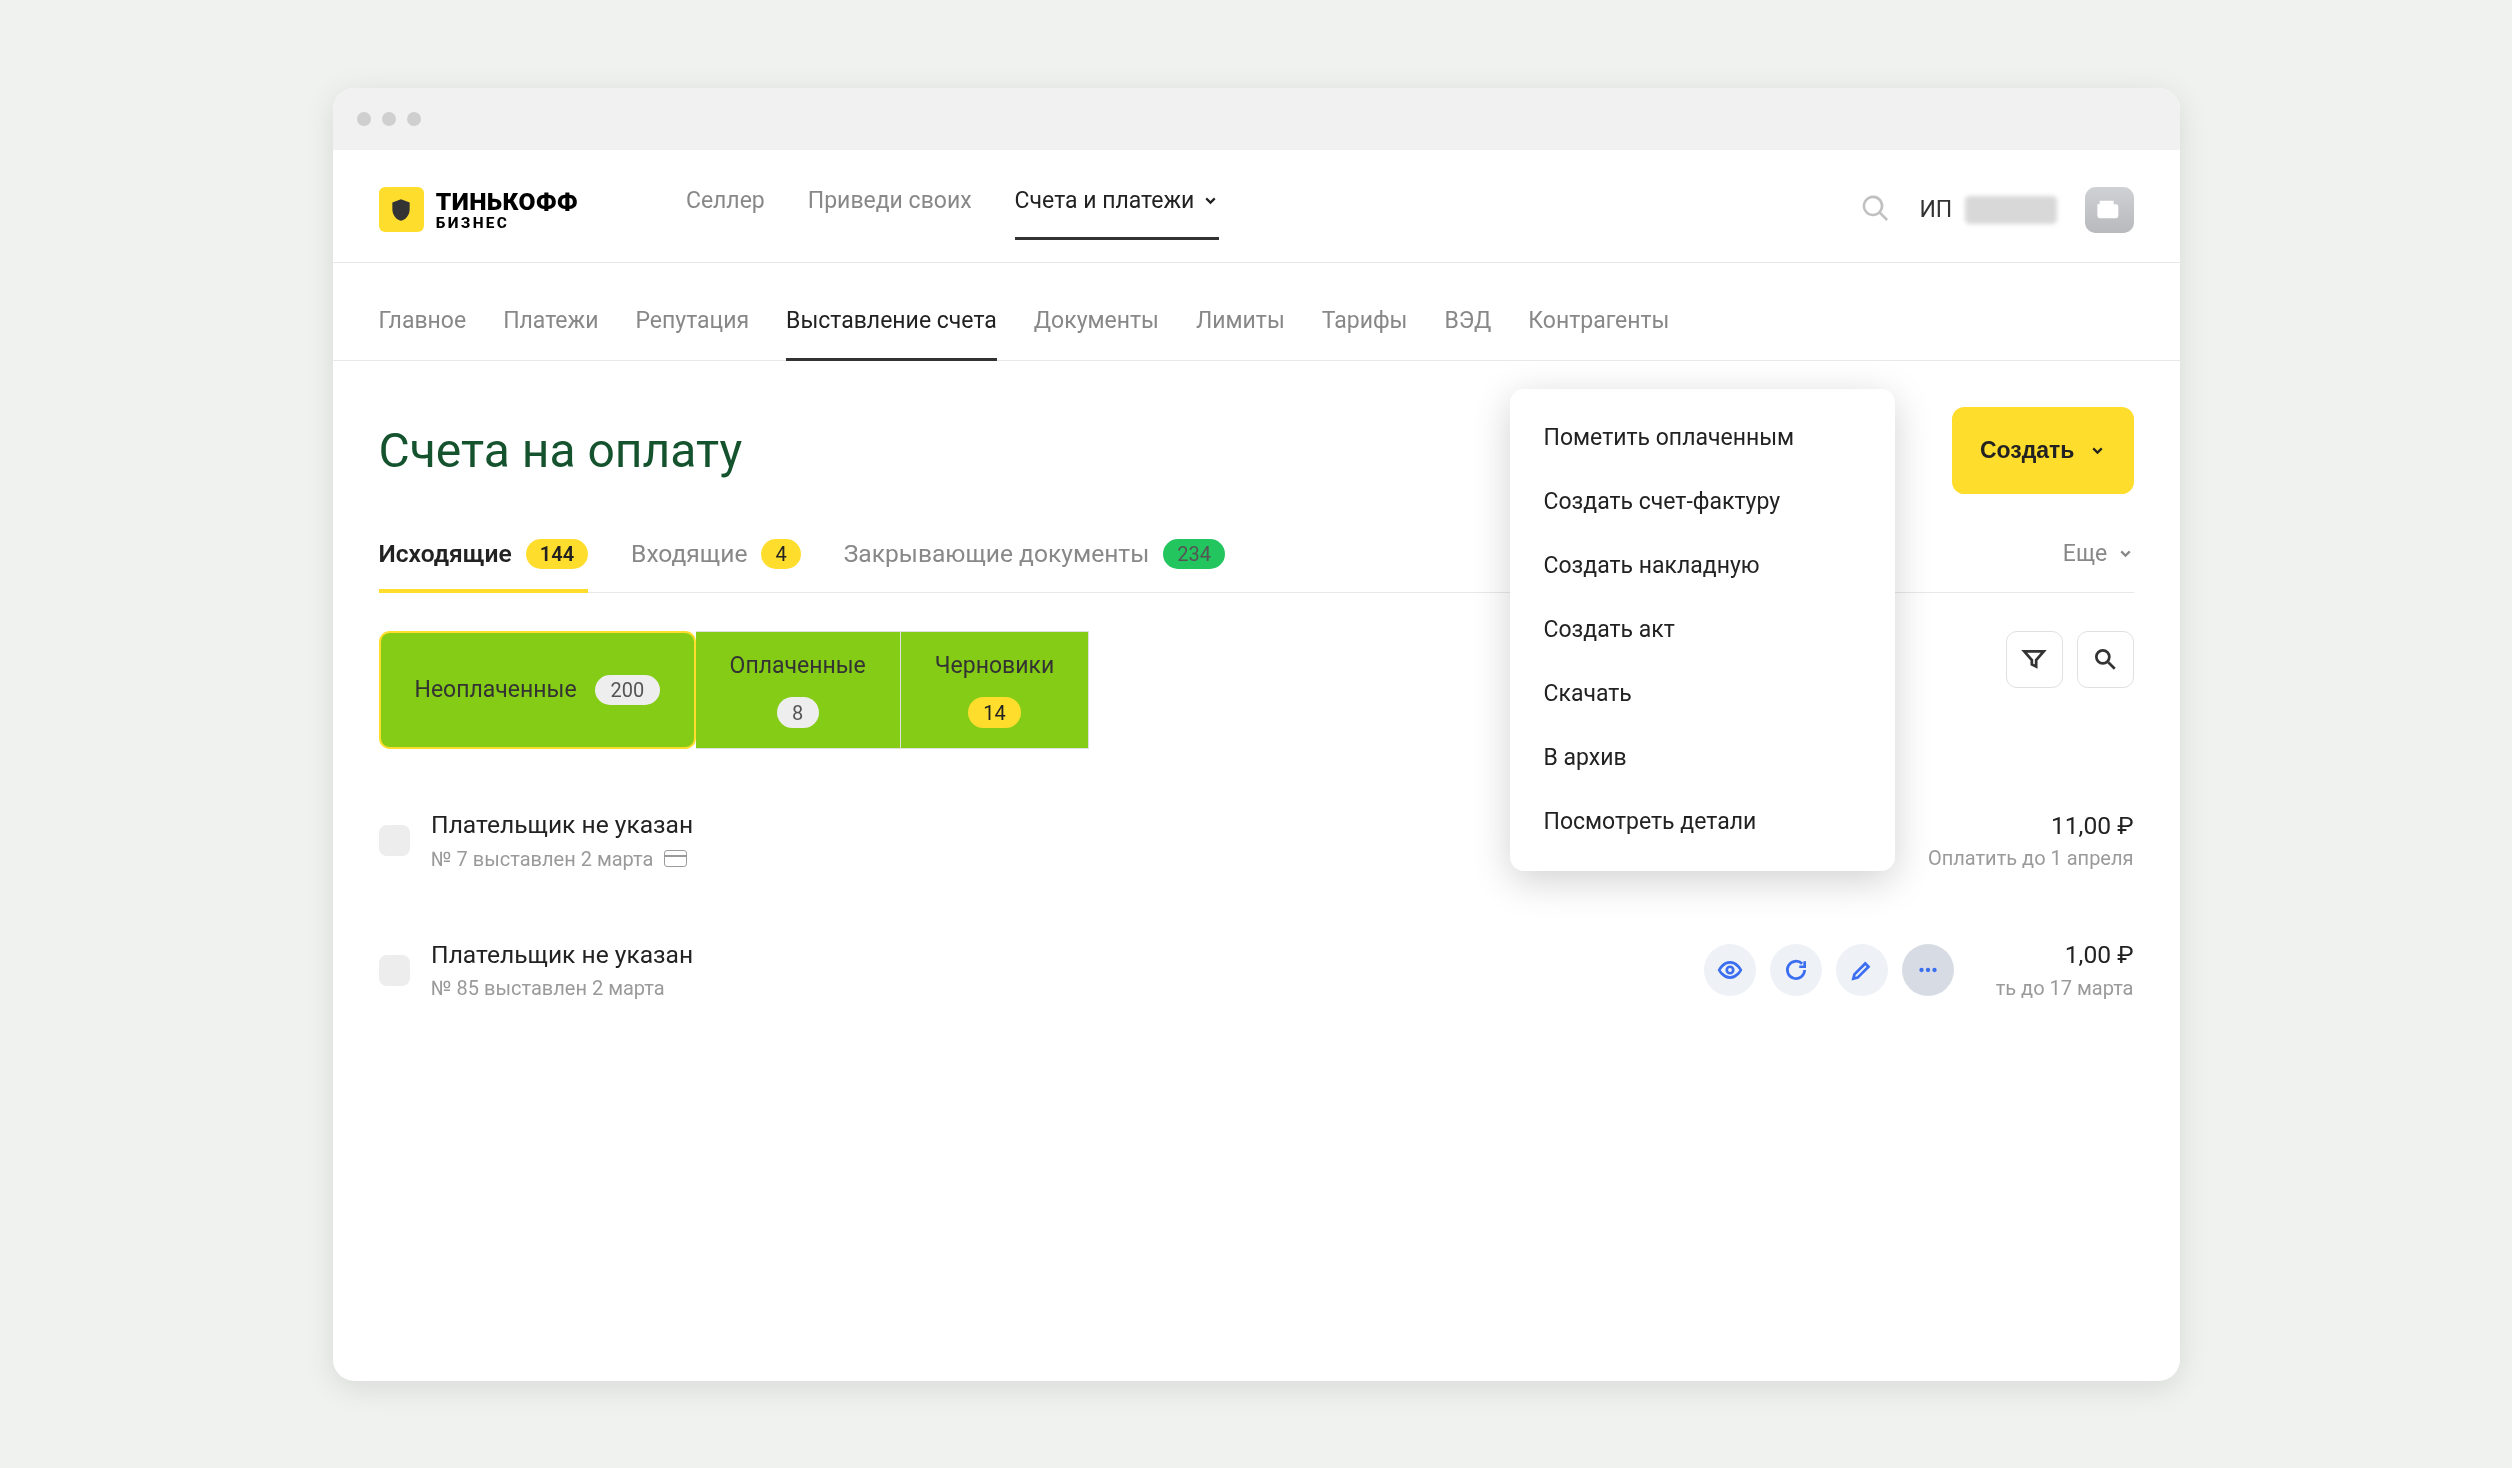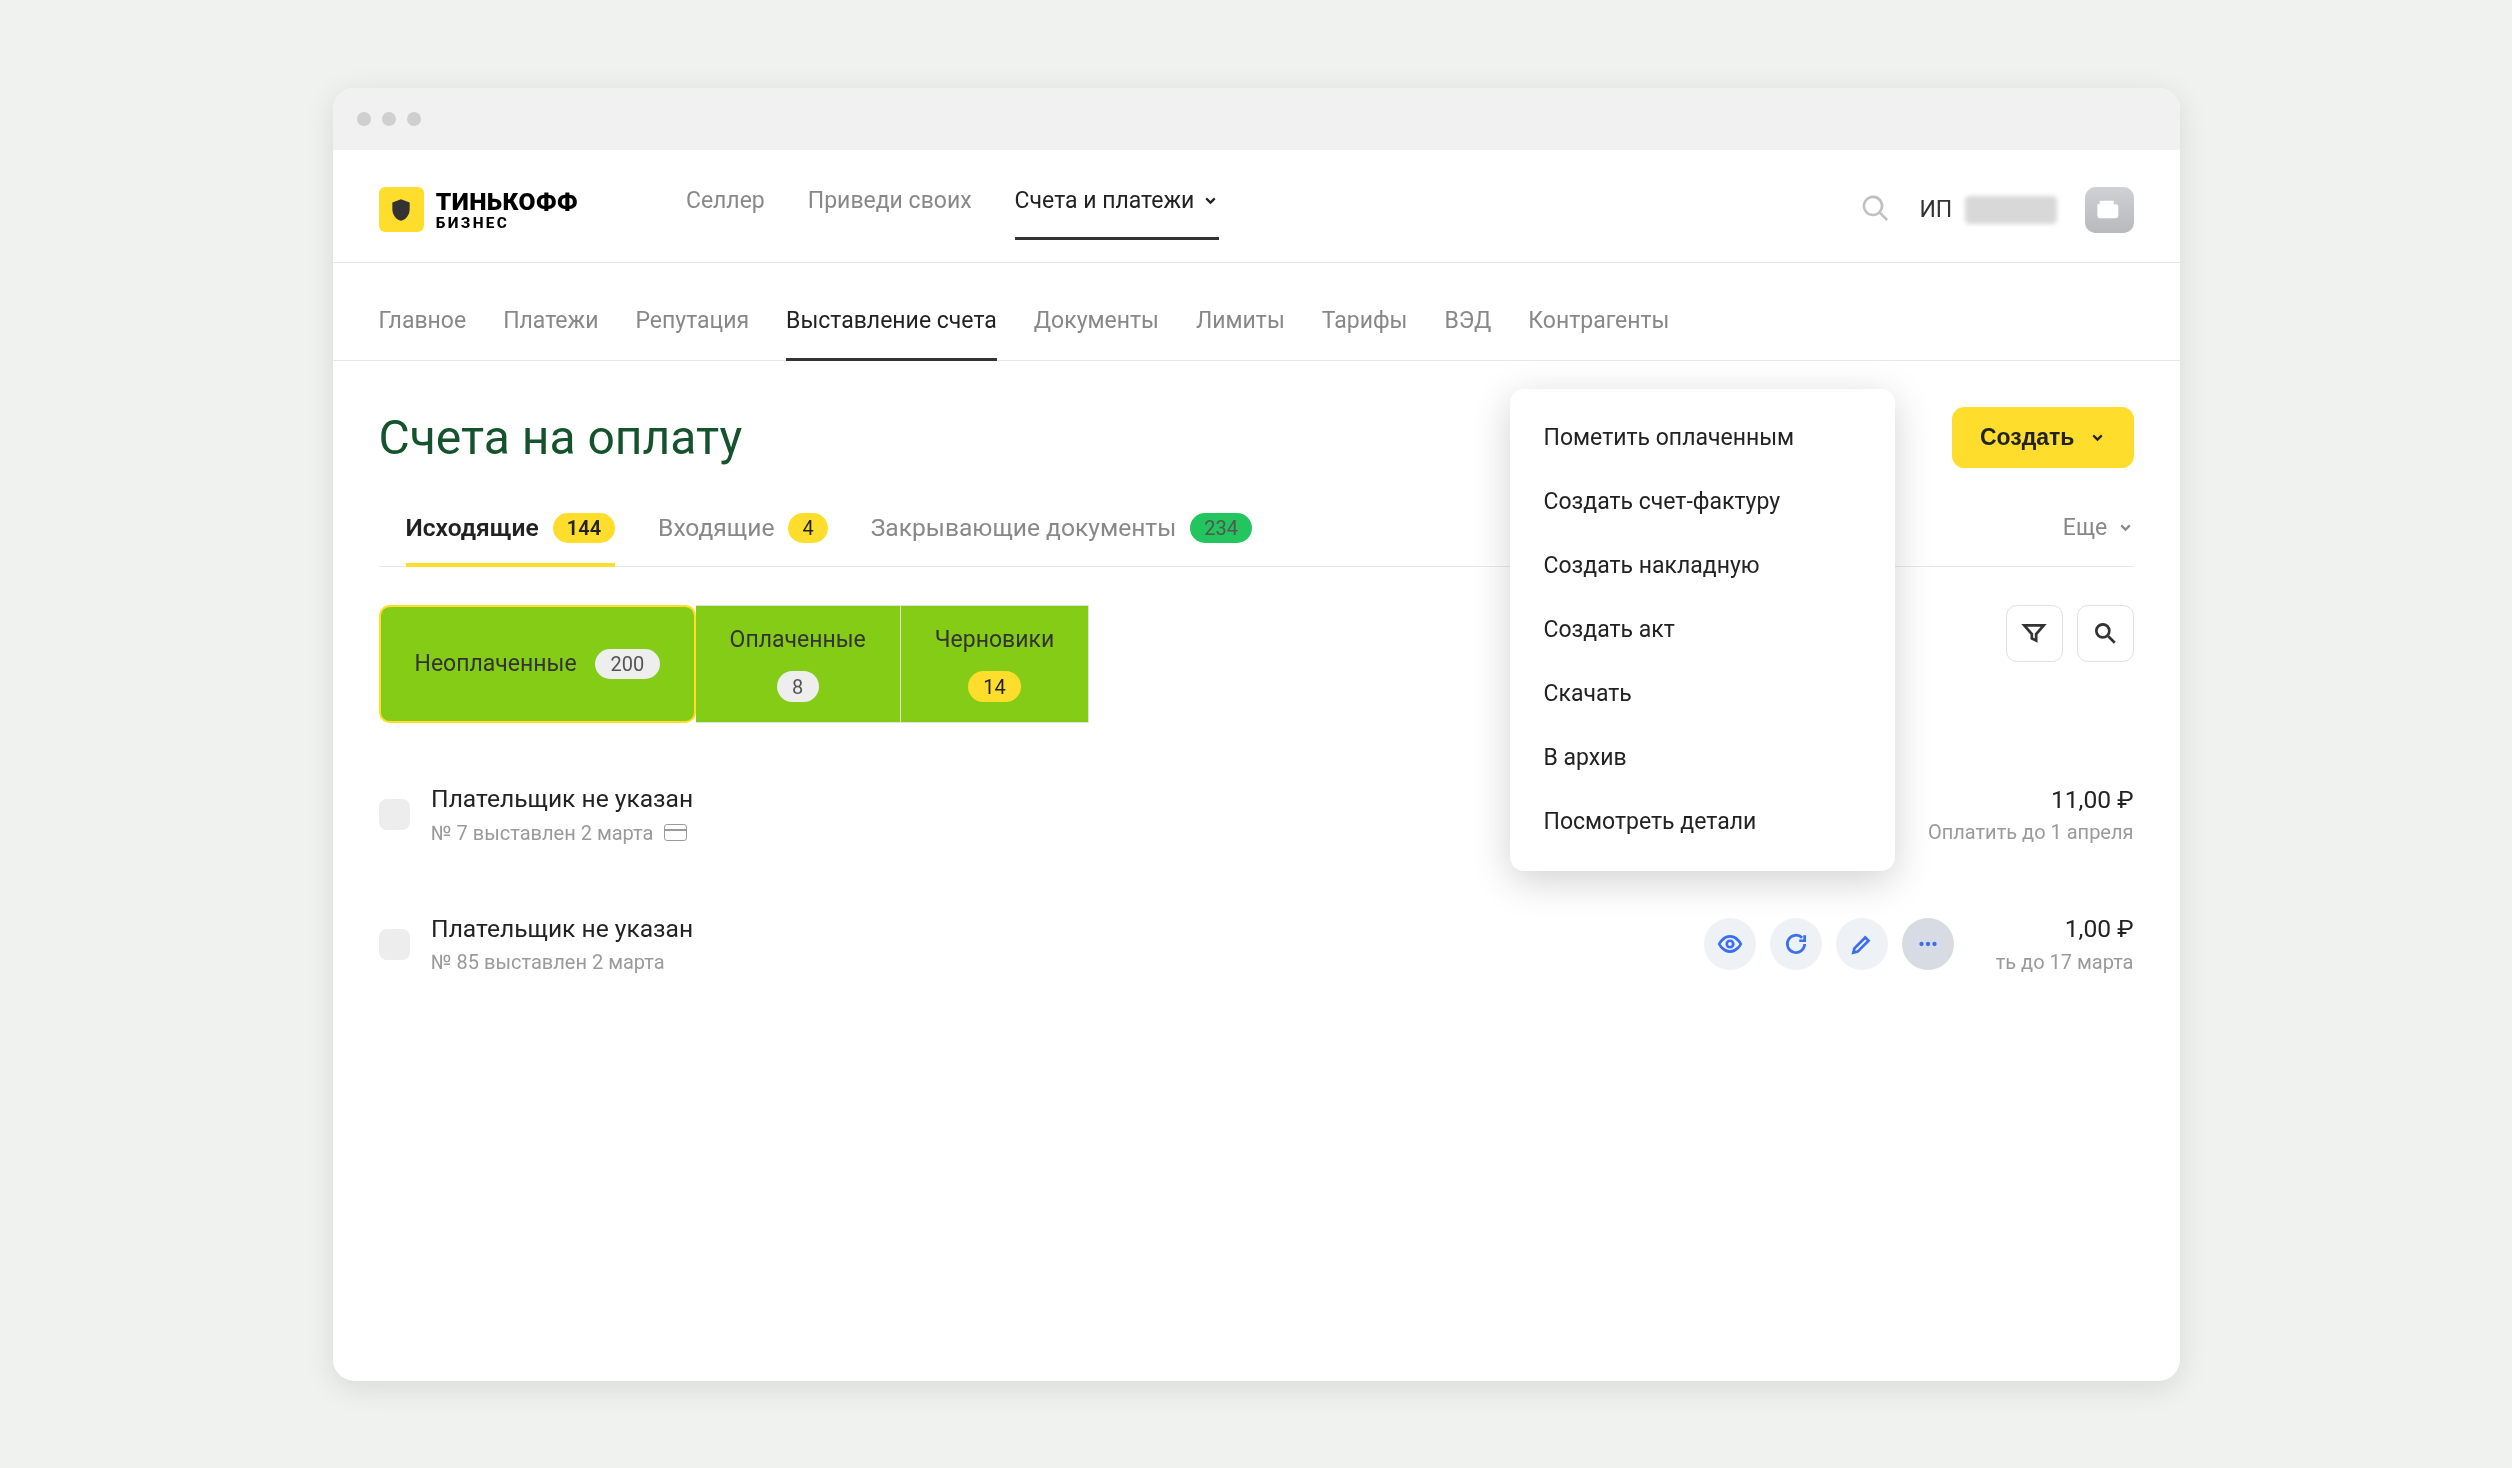--- a/index.html
+++ b/index.html
@@ -99,33 +99,33 @@
   .content { padding: 46px 46px 0 46px; position:relative; }
 
   .page-title-row { display:flex; align-items:center; }
   .page-title {
     font-size: 48px; font-weight: 400; color:#14532d;
   }
   .create-btn {
     margin-left:auto;
     background: #ffdd2d;
     border:none; border-radius: 12.3px;
-    padding: 17px 28px;
+    padding: 30px 28px;
     font-size: 23px; font-weight: 600; color:#222;
     display:flex; align-items:center; gap:14px; cursor:pointer;
   }
 
   
   .tabs-row { margin-top: 45px; display:flex; align-items:center; gap:43px; border-bottom: 0.8px solid #e8e8e8;}
   .tab {
     display:flex; align-items:center; gap:14px;
     font-size: 24.6px; color:#888; padding: 0 0 23px 0;
     cursor:pointer; position:relative;
   }
-  .tab.active { color:#222; font-weight:600;margin-left:27px;}
+  .tab.active { color:#222; font-weight:600;}
   .tab.active::after { content:""; position:absolute; left:0; right:0; bottom:-0.8px; height:3.8px; background:#ffdd2d;}
   .badge {
     background:#22c55e; border-radius: 15.4px; padding: 3.1px 14px; font-size: 20px; color:#555;
   }
   .badge.yellow { background:#ffdd2d; color:#222; }
   .more-tab { margin-left:auto; display:flex; align-items:center; gap:9.2px; font-size:23px; color:#888; padding-bottom:23px; cursor:pointer;}
 
   
   .chips-row { margin-top: 38px; display:flex; align-items:stretch; gap:0;}
   .chip {

